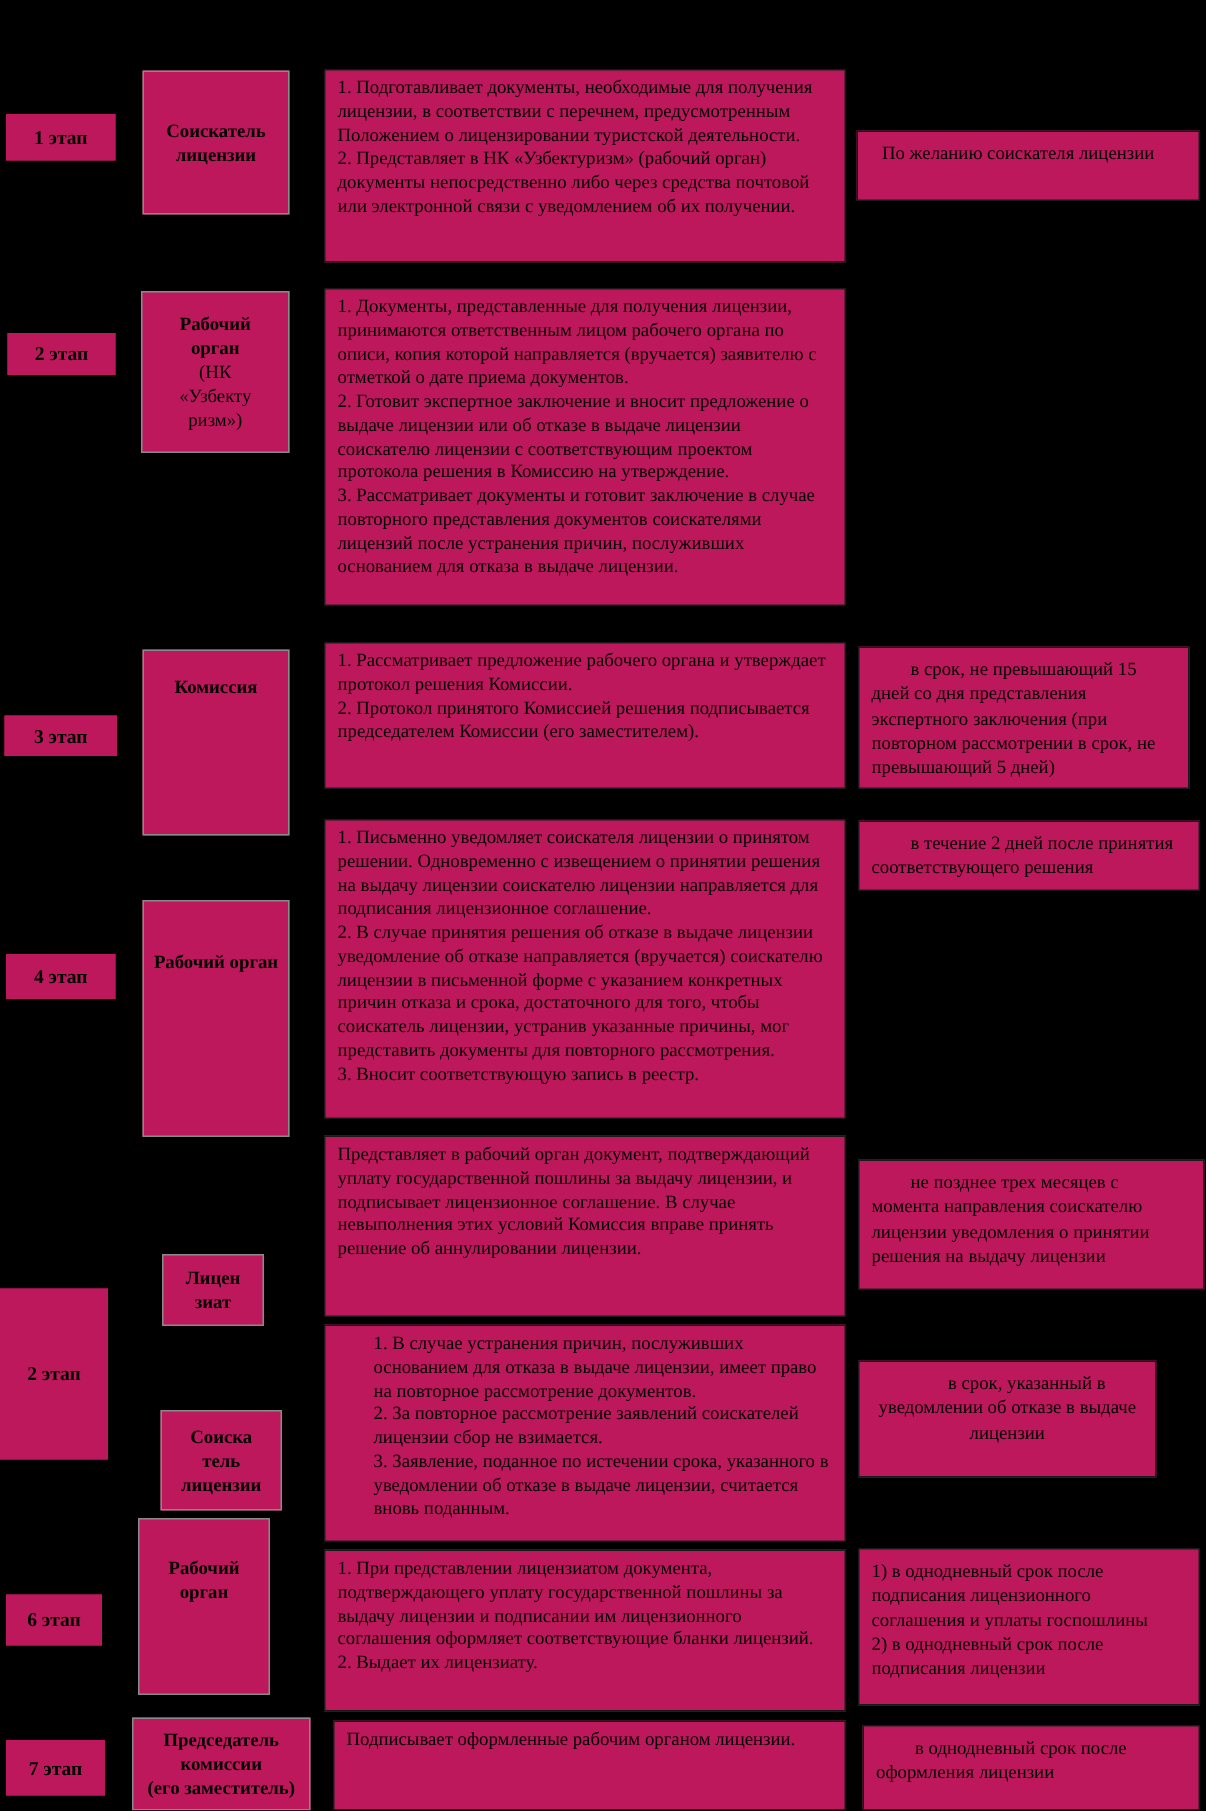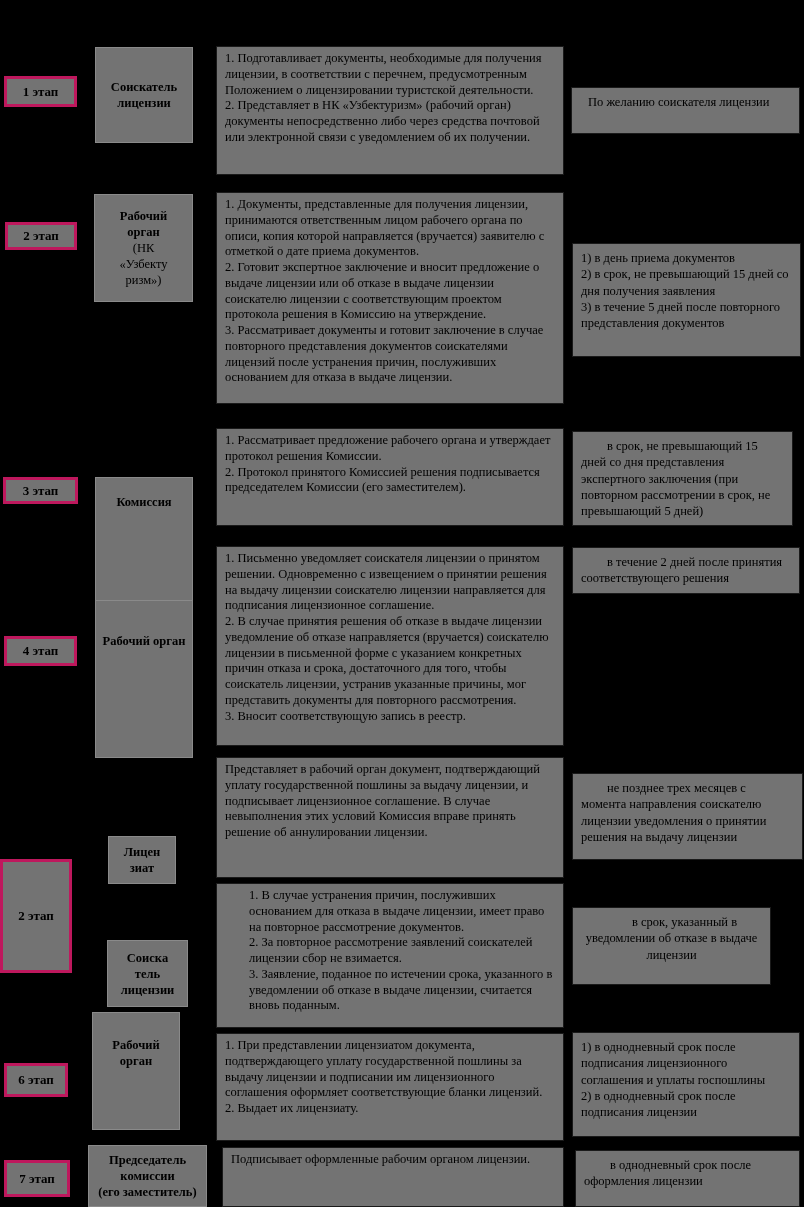--- a/index.html
+++ b/index.html
@@ -1,21 +1,21 @@
 <!DOCTYPE html>
 <html lang="ru"><head>
 <meta charset="utf-8">
 <style>
   html,body{margin:0;padding:0;background:#000;}
   .canvas{
     position:relative;width:804px;height:1207px;background:#000000;
     font-family:"Liberation Serif","DejaVu Serif",serif;color:#000;
     overflow:hidden;
   }
-  .box{position:absolute;background:#737373;box-sizing:border-box;}
+  .box{position:absolute;background:#be185d;box-sizing:border-box;}
   
   .lbl{border:3px solid #be185d;display:flex;align-items:center;justify-content:center;
        font-weight:bold;font-size:13px;text-align:center;}
   
   .actor{border:1px solid #8a8a8a;font-weight:bold;font-size:12.5px;line-height:1.28;
          text-align:center;white-space:pre-line;display:flex;flex-direction:column;
          justify-content:center;padding:2px;}
   .actor.vtop{justify-content:flex-start;}
   .actor-sub{font-weight:normal;display:block;white-space:pre-line;}
   
@@ -31,21 +31,21 @@
   #L1{left:4px;top:76px;width:73px;height:31px;}
   #L2{left:5px;top:222px;width:72px;height:28px;}
   #L3{left:3px;top:477px;width:75px;height:27px;}
   #L4{left:4px;top:636px;width:73px;height:30px;}
   #L5{left:0px;top:859px;width:72px;height:114px;}
   #L6{left:4px;top:1063px;width:64px;height:34px;}
   #L7{left:4px;top:1160px;width:66px;height:37px;}
   
   #A1{left:95px;top:47px;width:98px;height:96px;}
   #A2{left:94px;top:194px;width:99px;height:108px;}
-  #A3{left:95px;top:433px;width:98px;height:124px;padding-top:16px;margin-top:44px;}
+  #A3{left:95px;top:433px;width:98px;height:124px;padding-top:16px;}
   #A4{left:95px;top:600px;width:98px;height:158px;padding-top:32px;}
   #A5{left:108px;top:836px;width:68px;height:48px;}
   #A6{left:107px;top:940px;width:81px;height:67px;}
   #A7{left:92px;top:1012px;width:88px;height:118px;padding-top:24px;}
   #A8{left:88px;top:1145px;width:119px;height:62px;}
   
   #C1{left:216px;top:46px;width:348px;min-height:129px;}
   #C2{left:216px;top:192px;width:348px;min-height:212px;}
   #C3{left:216px;top:428px;width:348px;min-height:98px;}
   #C4{left:216px;top:546px;width:348px;min-height:200px;}
@@ -123,23 +123,20 @@
 3. Вносит соответствующую запись в реестр.</div>
   <div class="box action" id="C5">Представляет в рабочий орган документ, подтверждающий уплату государственной пошлины за выдачу лицензии, и подписывает лицензионное соглашение. В случае невыполнения этих условий Комиссия вправе принять решение об аннулировании лицензии.</div>
   <div class="box action" id="C6">1. В случае устранения причин, послуживших основанием для отказа в выдаче лицензии, имеет право на повторное рассмотрение документов.
 2. За повторное рассмотрение заявлений соискателей лицензии сбор не взимается.
 3. Заявление, поданное по истечении срока, указанного в уведомлении об отказе в выдаче лицензии, считается вновь поданным.</div>
   <div class="box action" id="C7">1. При представлении лицензиатом документа, подтверждающего уплату государственной пошлины за выдачу лицензии и подписании им лицензионного соглашения оформляет соответствующие бланки лицензий.
 2. Выдает их лицензиату.</div>
   <div class="box timing indent-sm" id="T1">По желанию соискателя лицензии</div>
 
   <div class="box action" id="C8">Подписывает оформленные рабочим органом лицензии.</div>
-  <div class="box timing" id="T2">1) в день приема документов
-2) в срок, не превышающий 15 дней со дня получения заявления
-3) в течение 5 дней после повторного представления документов</div>
   <div class="box timing indent" id="T3">в срок, не превышающий 15 дней со дня представления экспертного заключения (при повторном рассмотрении в срок, не превышающий 5 дней)</div>
   <div class="box timing indent" id="T4">в течение 2 дней после принятия соответствующего решения</div>
   <div class="box timing indent" id="T5">не позднее трех месяцев с момента направления соискателю лицензии уведомления о принятии решения на выдачу лицензии</div>
   <div class="box timing indent" id="T6">в срок, указанный в уведомлении об отказе в выдаче лицензии</div>
   <div class="box timing" id="T7">1) в однодневный срок после подписания лицензионного соглашения и уплаты госпошлины
 2) в однодневный срок после подписания лицензии</div>
   <div class="box timing indent" id="T8">в однодневный срок после оформления лицензии</div>
 
 </div>
 

